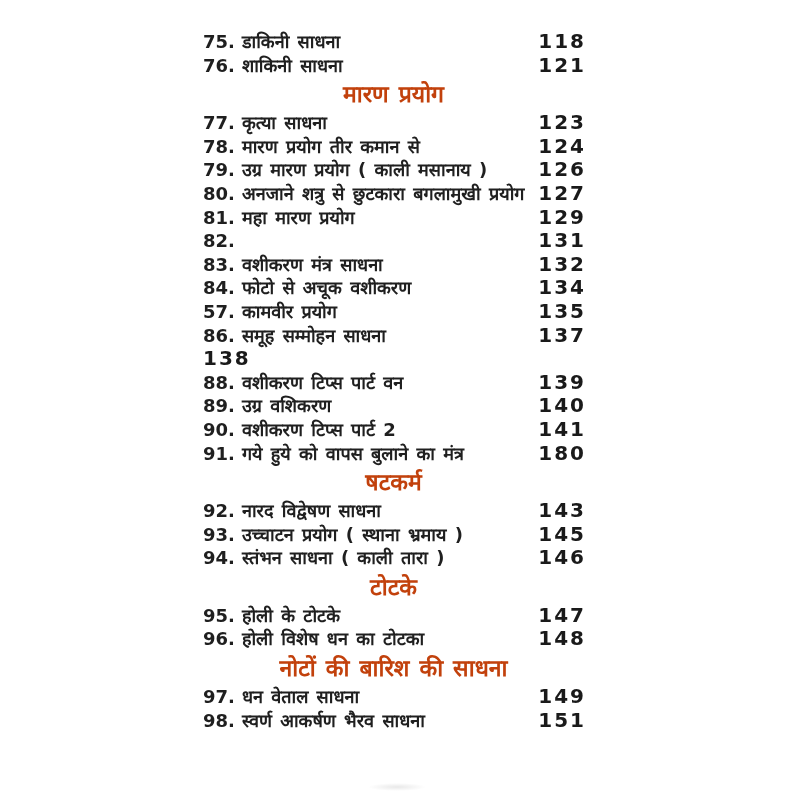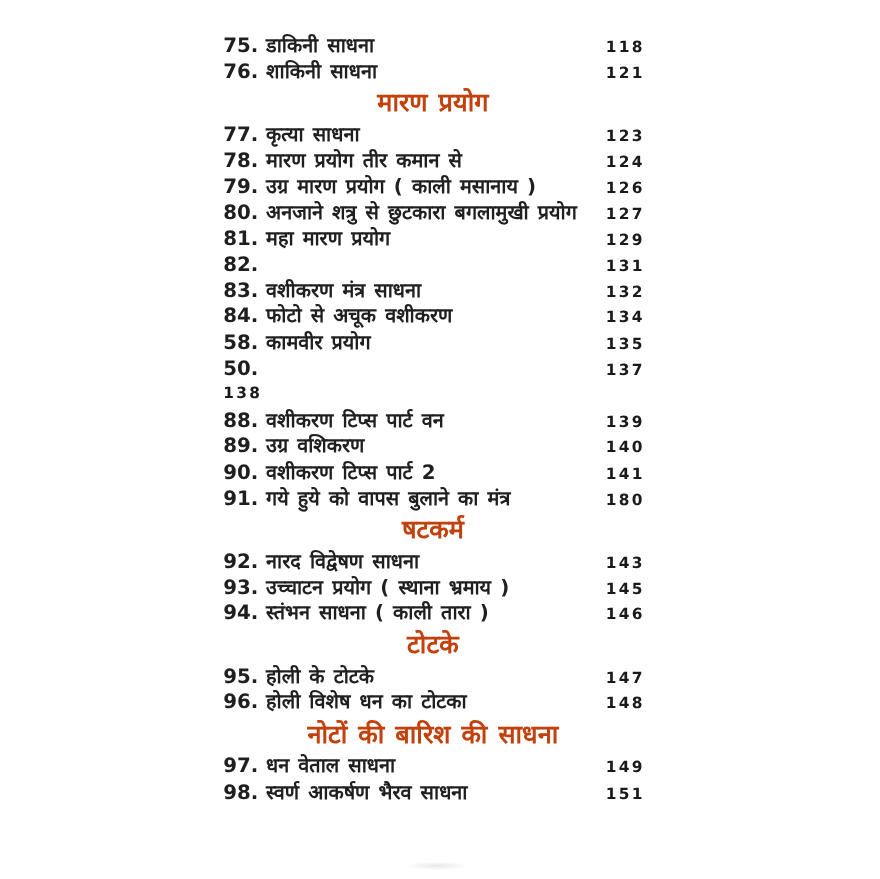--- a/index.html
+++ b/index.html
@@ -36,21 +36,21 @@
     align-items: baseline;
     text-align: right;
   }
   .num {
     margin-right: 7px;
   }
   .title {
     word-spacing: 2px;
   }
   .pagenum {
-    font-size: 14px;
+    font-size: 20px;
     font-weight: bold;
     letter-spacing: 2px;
     margin-right: -2px;
     color: #1a1a1a;
   }
   .heading {
     text-align: center;
     font-size: 23px;
     line-height: 26px;
     font-weight: bold;
@@ -138,28 +138,29 @@
       </div>
       <div class="entry">
         <span class="entry-left">
           <span class="num">84.</span>
           <span class="title">फोटो से अचूक वशीकरण</span>
         </span>
         <span class="pagenum">134</span>
       </div>
       <div class="entry">
         <span class="entry-left">
-          <span class="num">58.</span>
+          <span class="num">57.</span>
           <span class="title">कामवीर प्रयोग</span>
         </span>
         <span class="pagenum">135</span>
       </div>
       <div class="entry">
         <span class="entry-left">
-          <span class="num">50.</span>
+          <span class="num">86.</span>
+          <span class="title">समूह सम्मोहन साधना</span>
         </span>
         <span class="pagenum">137</span>
       </div>
       <div class="entry">
         <span class="pagenum">138</span>
       </div>
       <div class="entry">
         <span class="entry-left">
           <span class="num">88.</span>
           <span class="title">वशीकरण टिप्स पार्ट वन</span>

